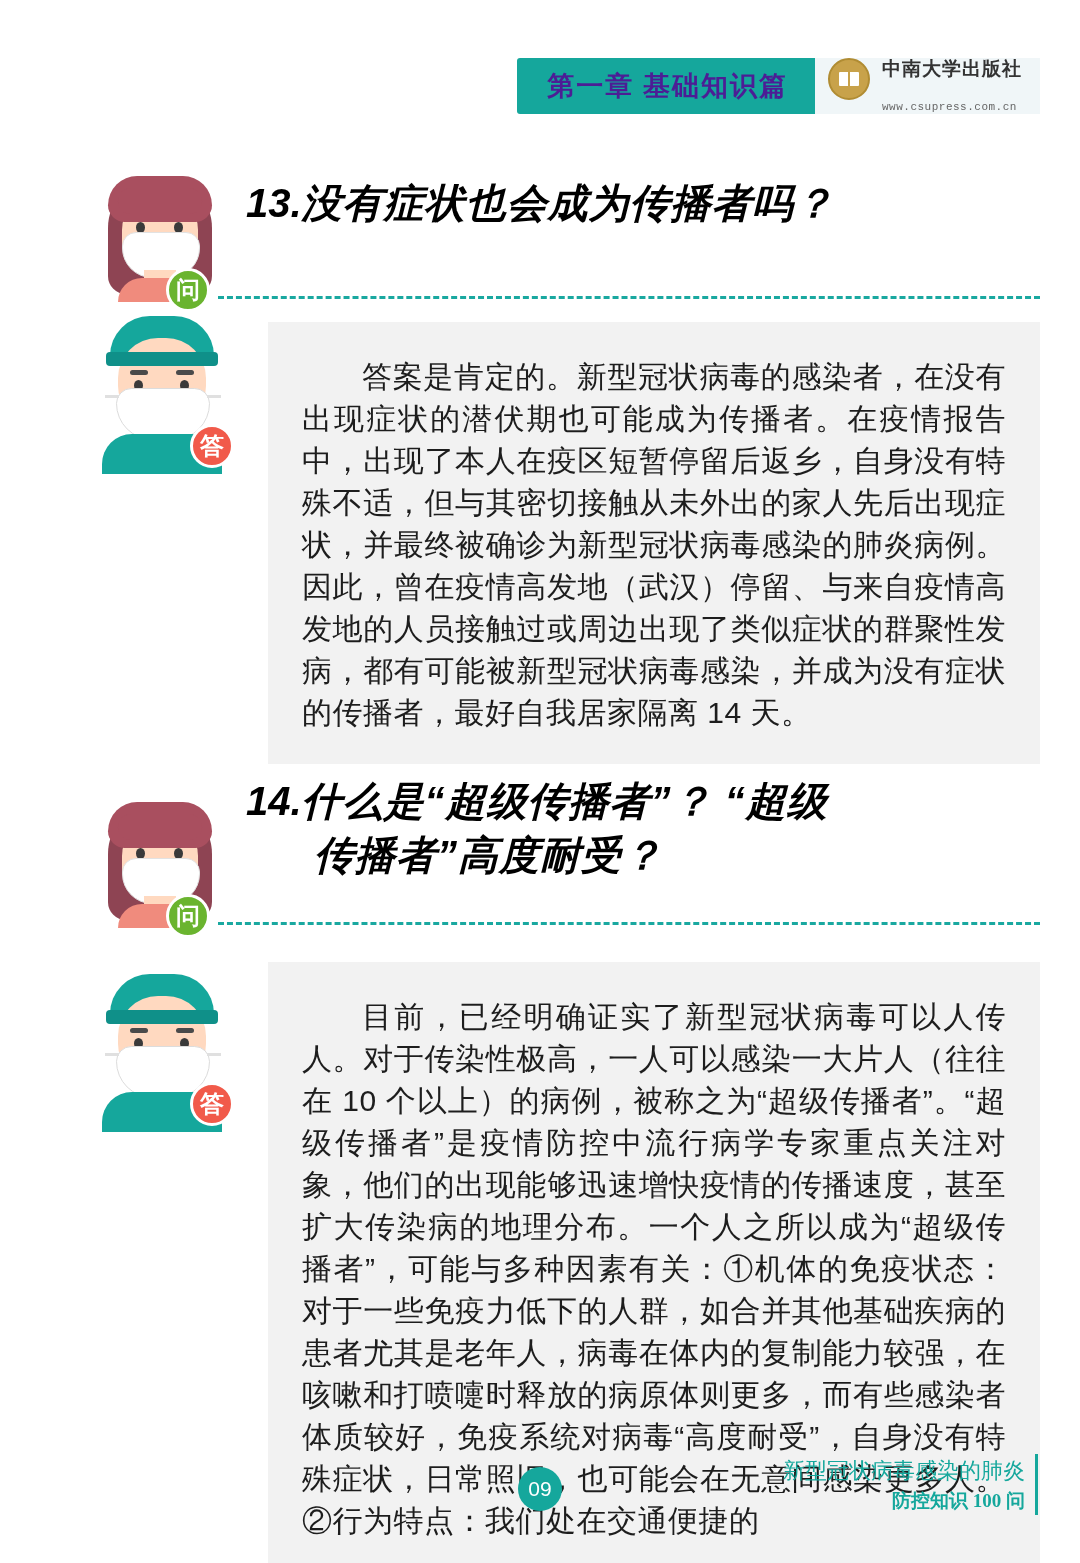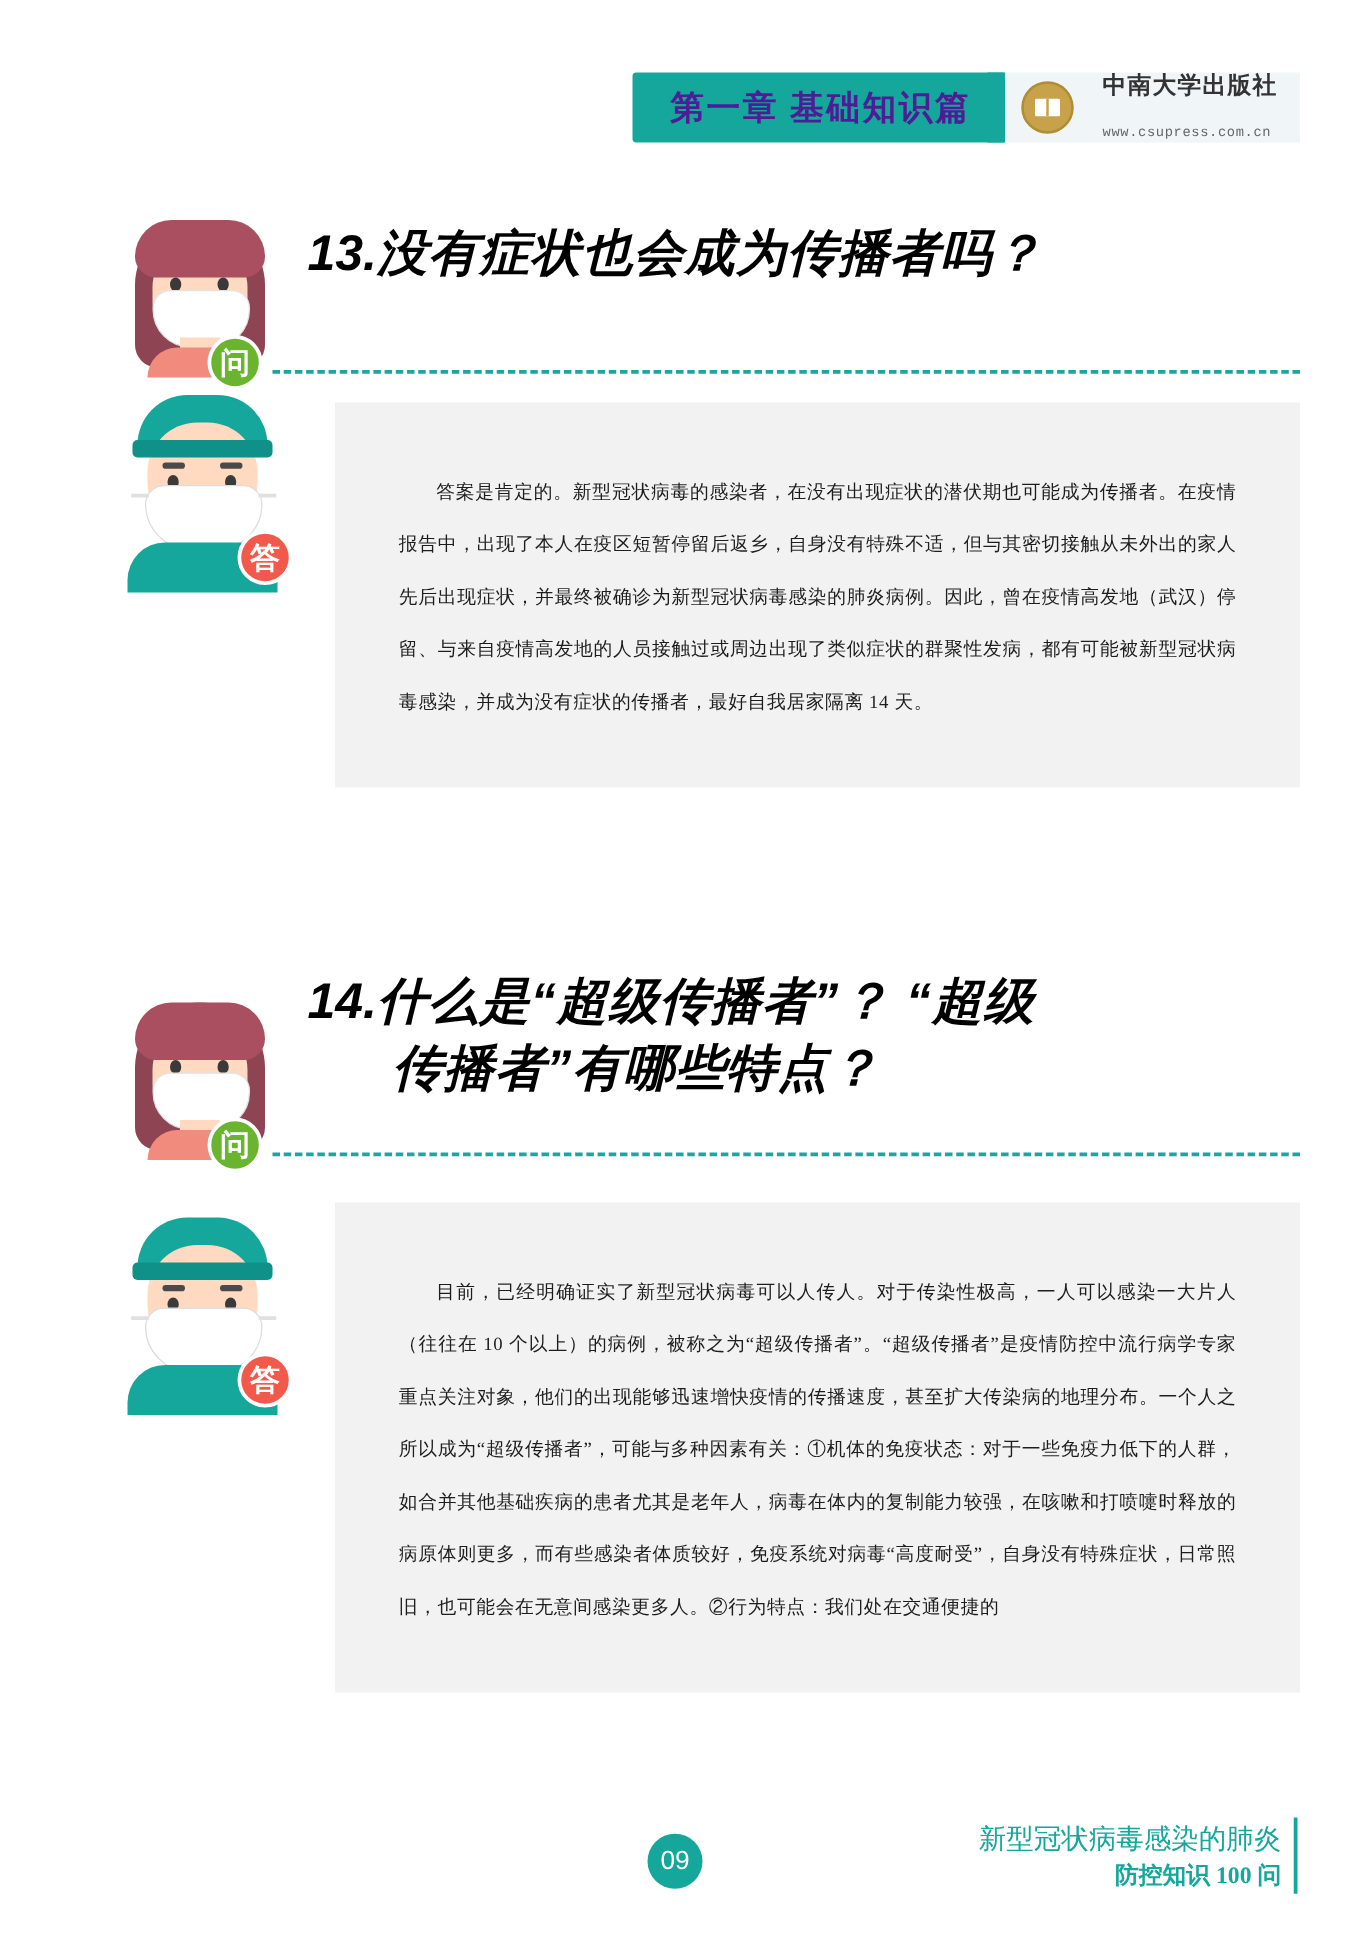--- a/index.html
+++ b/index.html
@@ -42,23 +42,22 @@
     position: absolute;
     right: -1px;
     top: 0;
     bottom: 0;
     width: 14px;
     background: #15a79c;
   }
   .publisher {
     background: #f0f6f8;
     display: flex;
-    align-items: center;
     padding: 0 18px 0 14px;
-    gap: 23px;
+    gap: 12px;
   }
   .pub-seal {
     width: 38px;
     height: 38px;
     border-radius: 50%;
     background: #c8a24a;
     border: 2px solid #b08c33;
     display: flex;
     align-items: center;
     justify-content: center;
@@ -348,27 +347,27 @@
 
   .answer-box {
     position: absolute;
     left: 268px;
     width: 772px;
     background: #f2f2f2;
     box-sizing: border-box;
     padding: 34px 34px 30px 34px;
   }
   .answer-text {
-    font-family: Liberation Serif, serif;
-    font-size: 15px;
+    font-family: Liberation Sans, sans-serif;
+    font-size: 30px;
     line-height: 42px;
     color: #1d1d1d;
     text-align: justify;
     text-indent: 2em;
-    margin: 17px;
+    margin: 0;
     letter-spacing: 0.5px;
   }
 
   
   .page-num {
     position: absolute;
     left: 50%;
     bottom: 52px;
     transform: translateX(-50%);
     width: 44px;
@@ -468,21 +467,21 @@
       <div class="eye r"></div>
       <div class="blush l"></div>
       <div class="blush r"></div>
       <div class="mask-f"></div>
       <div class="neck-f"></div>
       <div class="body-f"></div>
     </div>
     <div class="badge badge-ask" style="top:114px;">问</div>
     <div class="qtext two-line">
       <span class="num">14.</span><span>什么是“超级传播者”？ “超级</span>
-      <span class="l2">传播者”有哪些特点？</span>
+      <span class="l2">传播者”高度耐受？</span>
     </div>
     <div class="dash-line" style="top:142px;"></div>
   </div>
 
   <div style="position:relative;height:480px;">
     <div class="avatar-ans" style="top:30px;">
       <div class="cap"></div>
       <div class="face-m"></div>
       <div class="cap-band"></div>
       <div class="brow l"></div>

